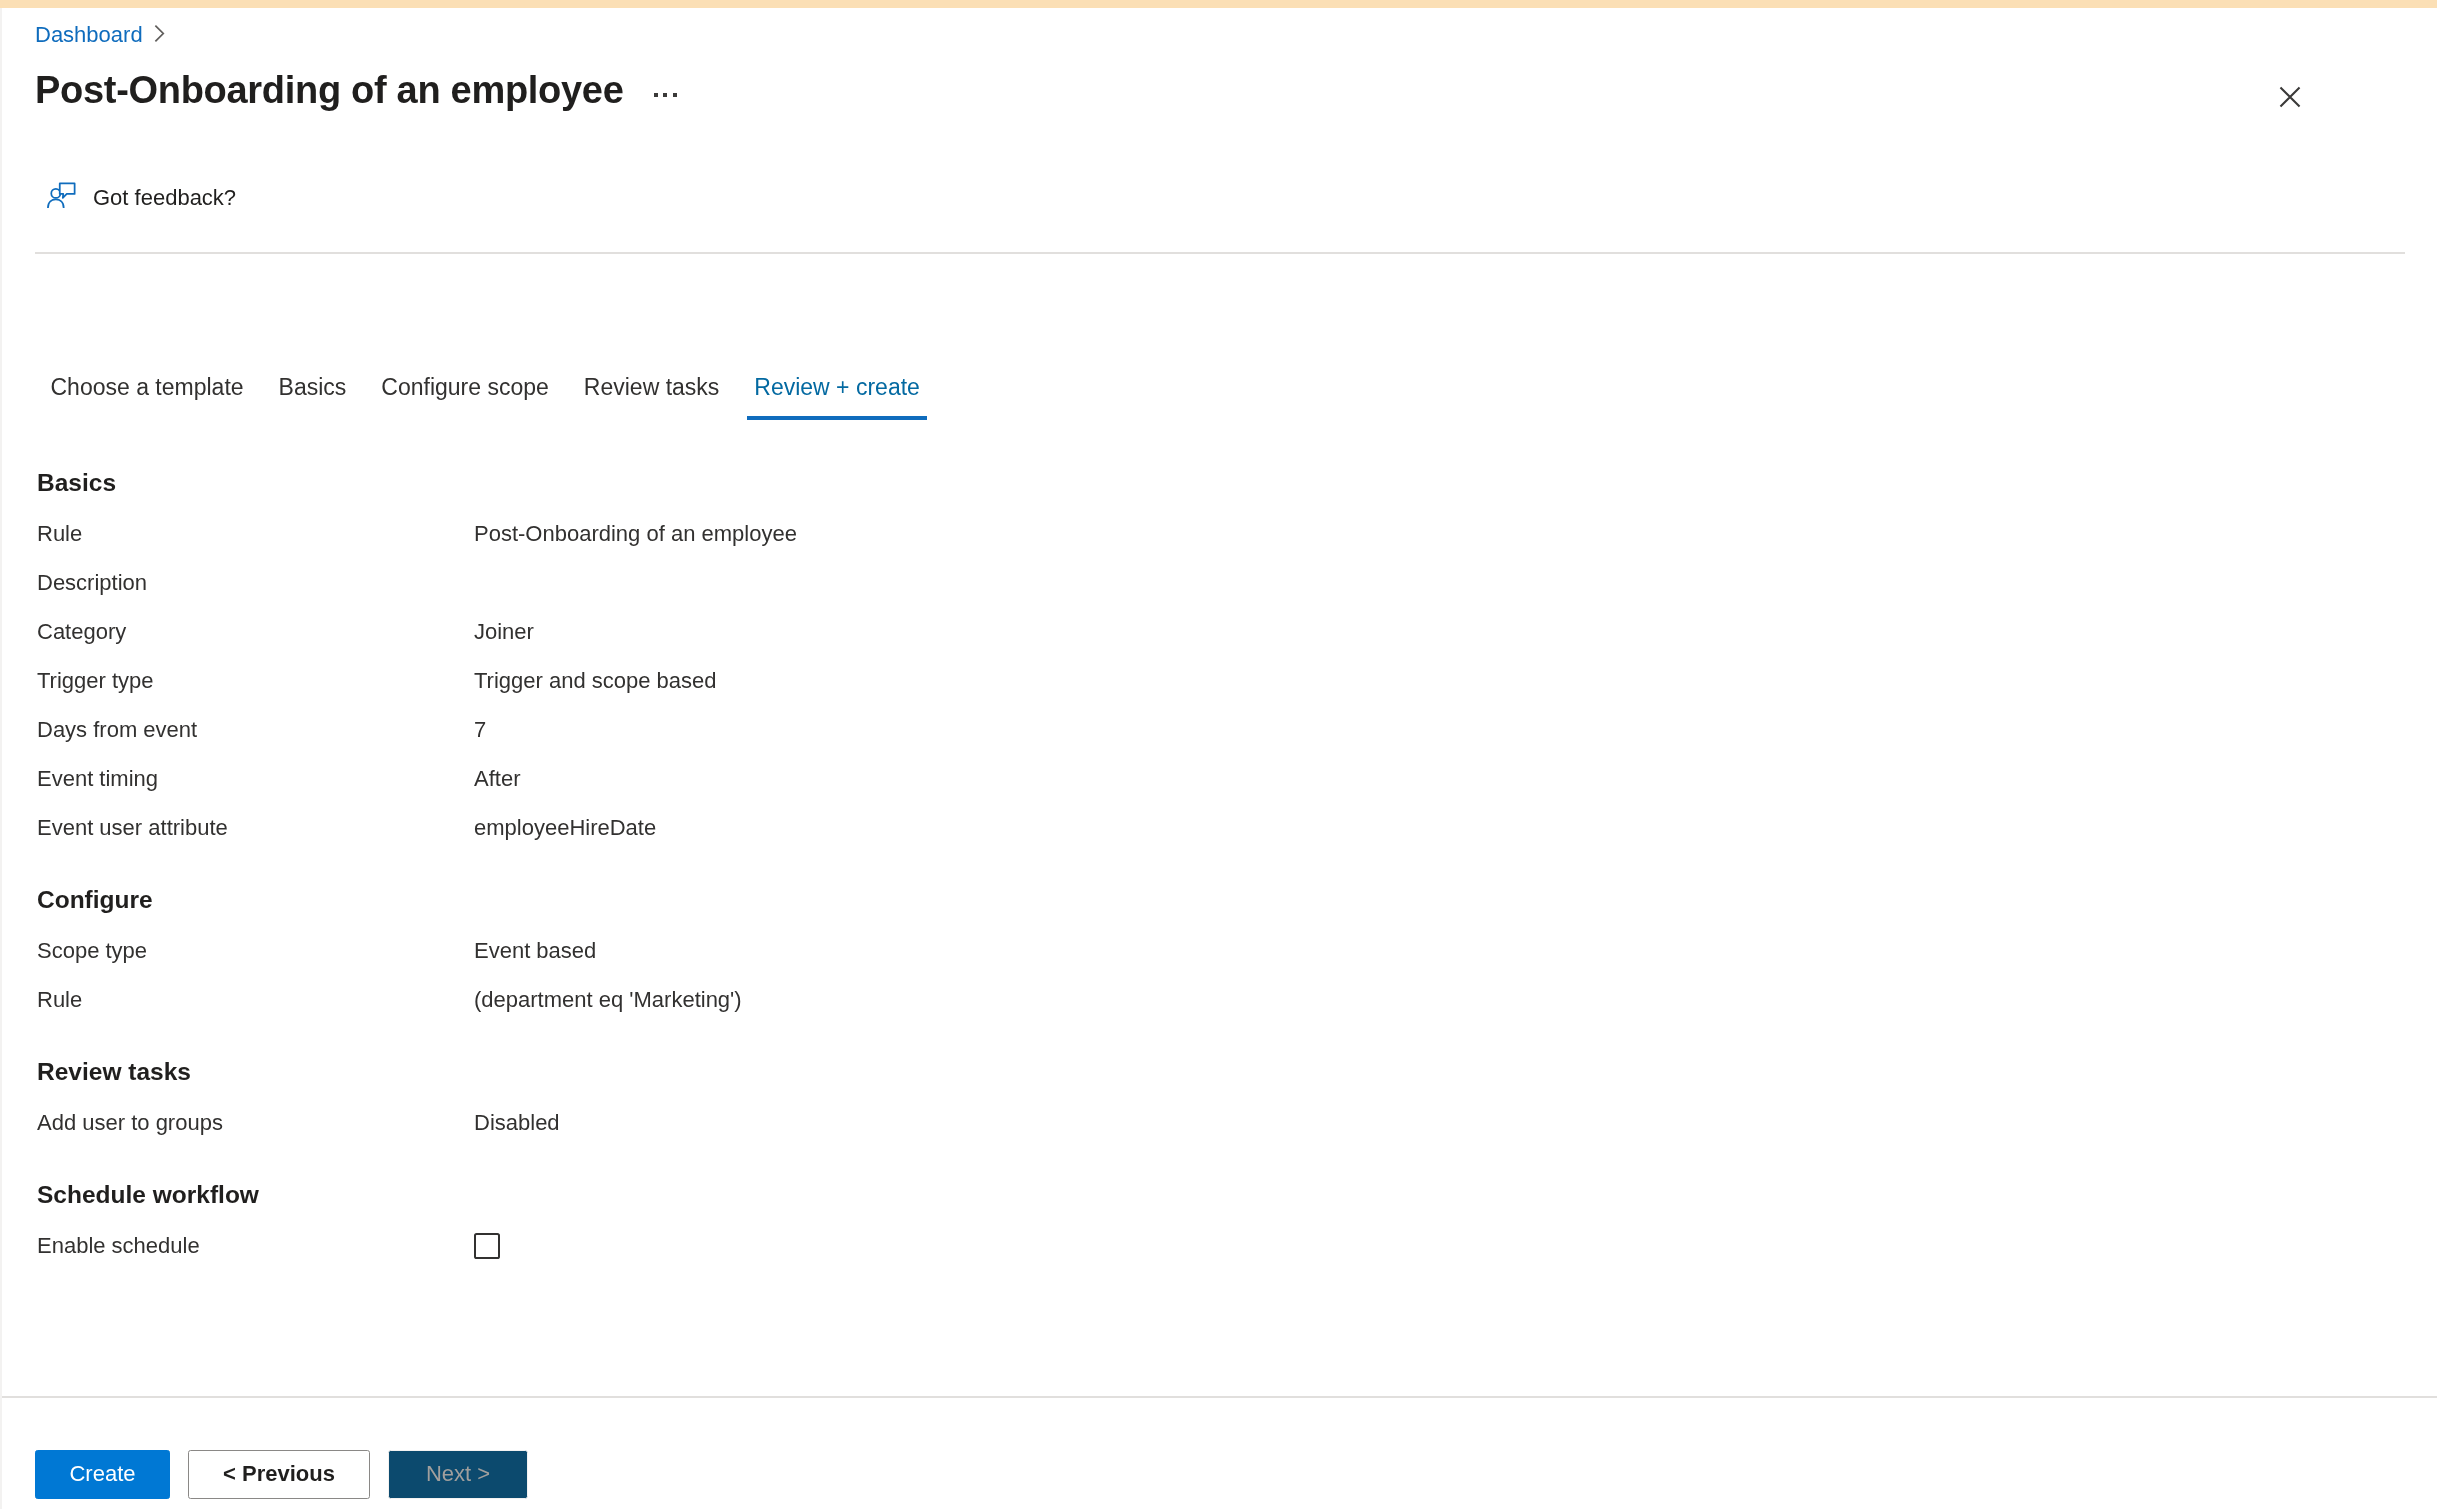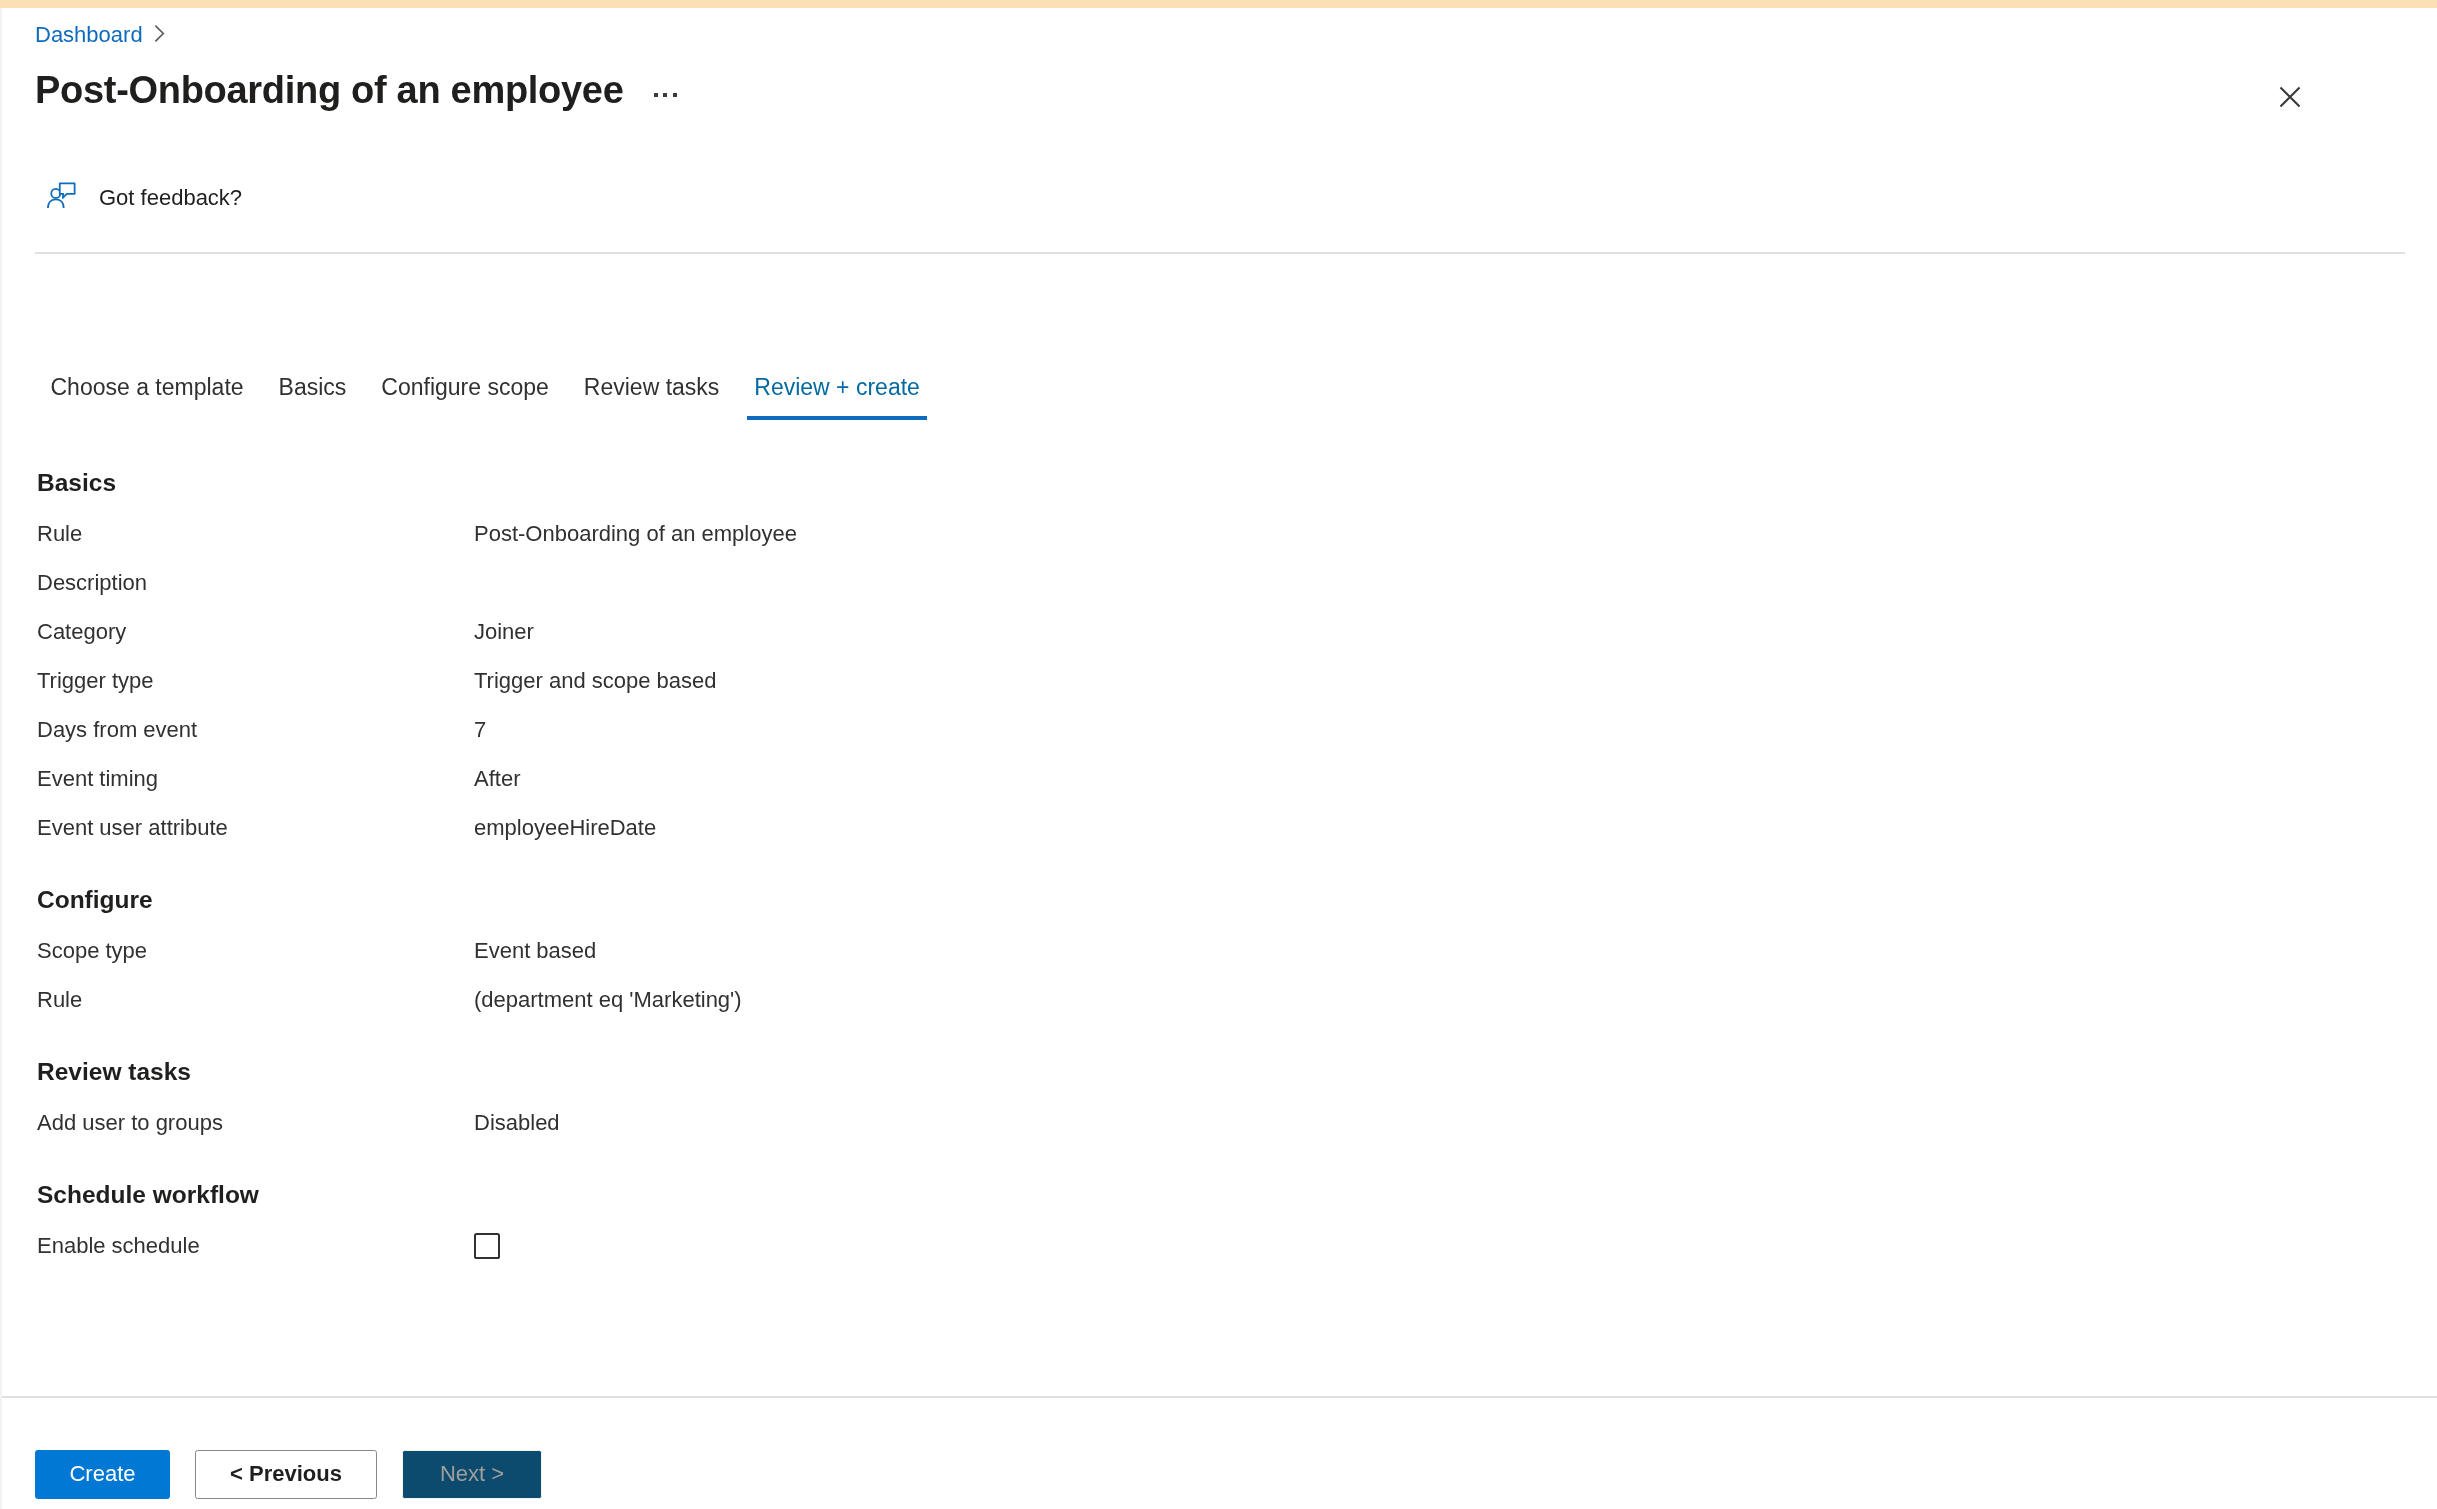--- a/index.html
+++ b/index.html
@@ -104,21 +104,21 @@
   }
   .close-btn svg { display: block; }
 
   
   .feedback-row {
     position: absolute;
     top: 171px;
     left: 42px;
     display: flex;
     align-items: center;
-    gap: 20px;
+    gap: 14px;
     cursor: pointer;
   }
   .feedback-icon { display: block; }
   .feedback-label {
     font-size: 22px;
     line-height: 26px;
     color: #201f1e;
     white-space: nowrap;
   }
 
@@ -234,21 +234,21 @@
     width: 2438px;
     height: 1.7px;
     background: #e1dfdd;
   }
   .bottom-bar {
     position: absolute;
     top: 1442px;
     left: 33px;
     display: flex;
     align-items: center;
-    gap: 25px;
+    gap: 18px;
   }
   .btn {
     font-family: "Liberation Sans", sans-serif;
     font-size: 22px;
     line-height: 26px;
     padding: 0 23px;
     height: 49px;
     display: flex;
     align-items: center;
     justify-content: center;

